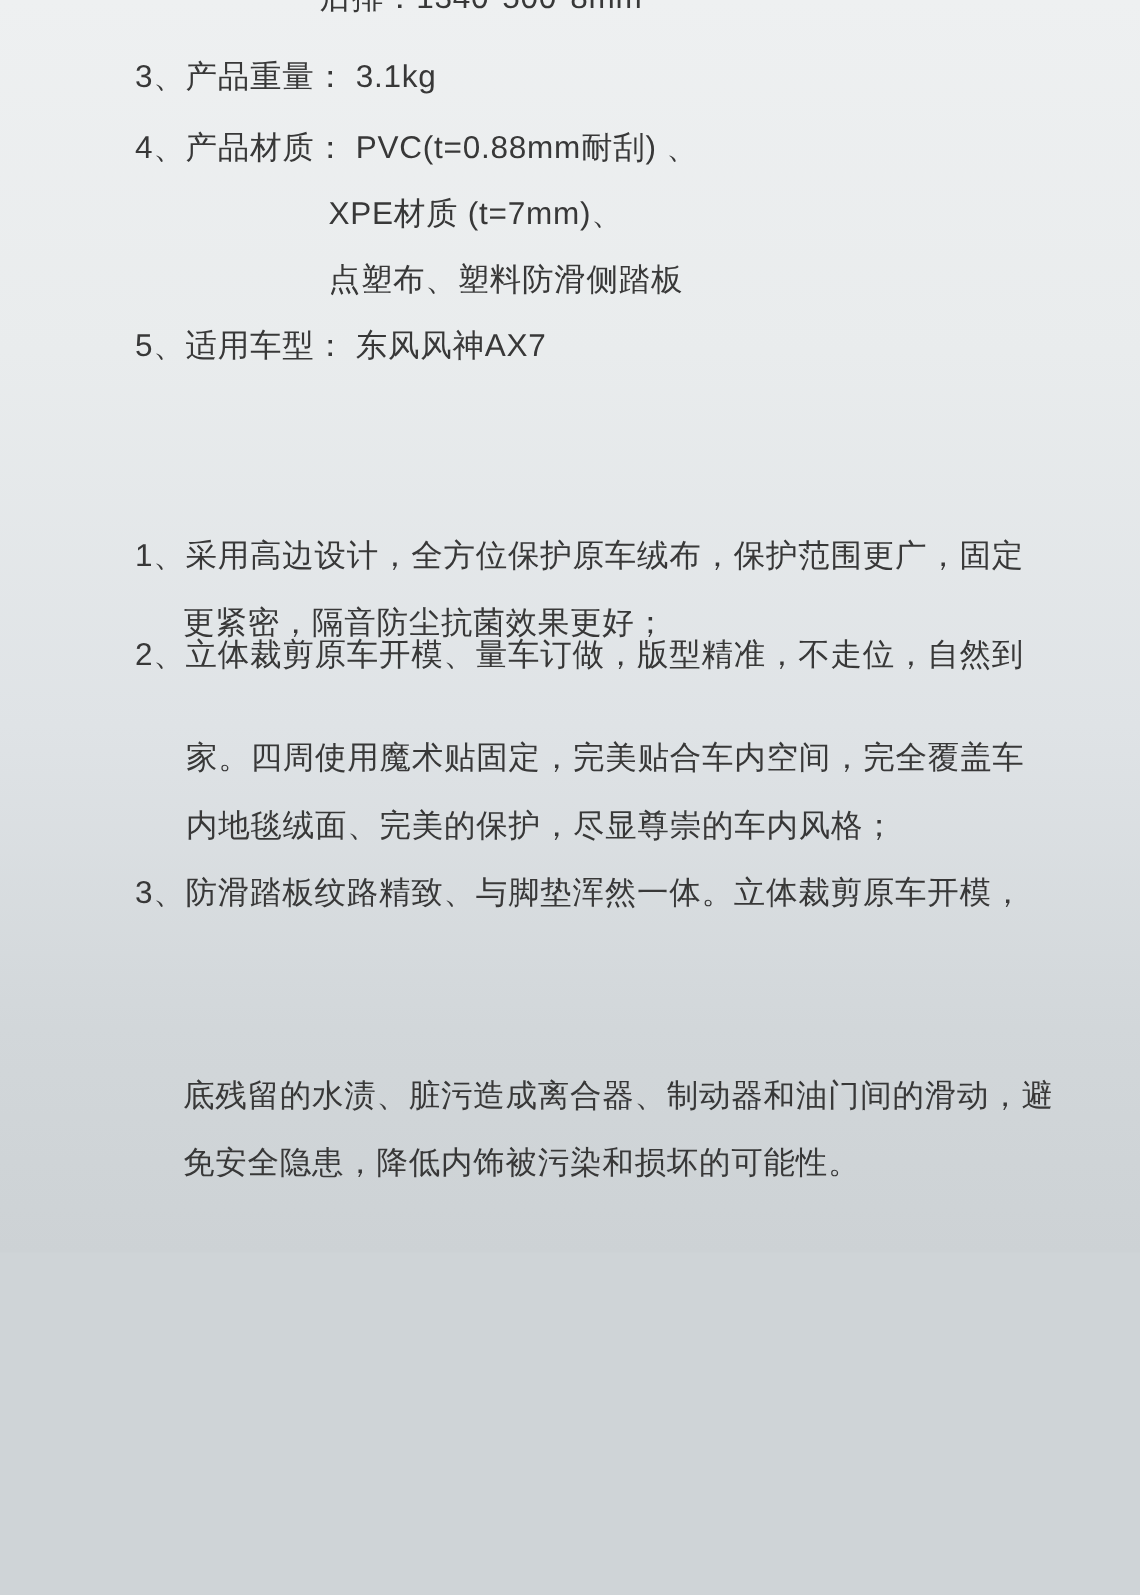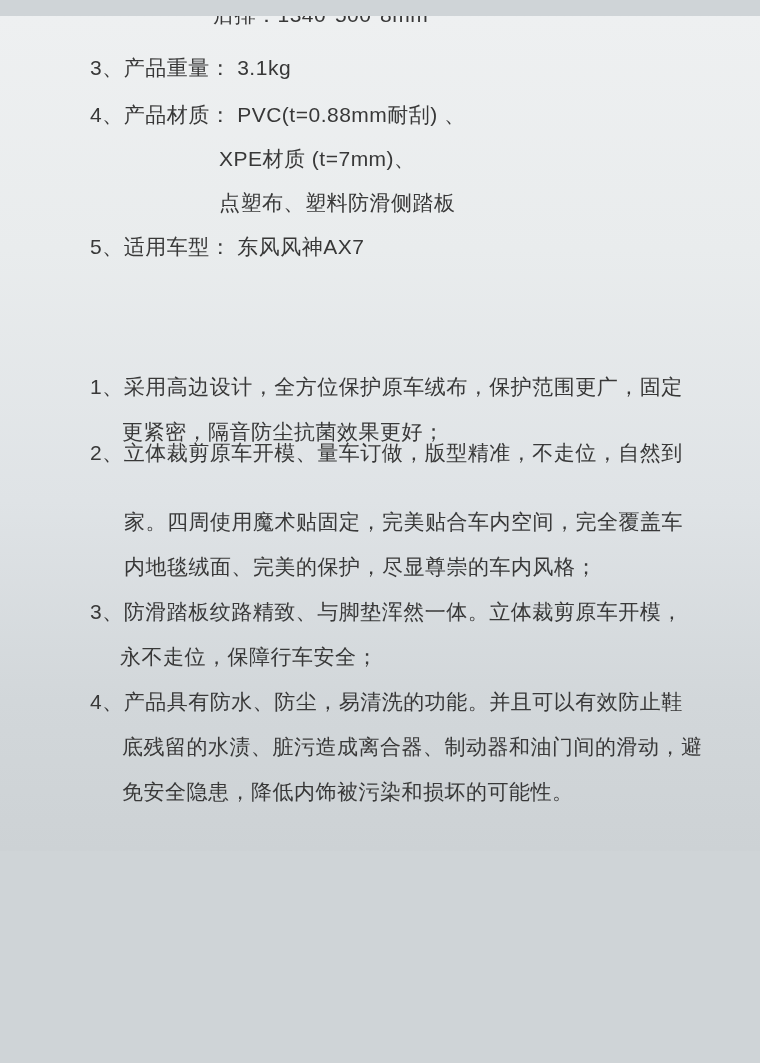--- a/index.html
+++ b/index.html
@@ -3,21 +3,21 @@
 <meta charset="utf-8">
 <style>
   html,body{margin:0;padding:0;}
   body{
     font-family:"Liberation Sans","DejaVu Sans",sans-serif;
     background:#cfd4d7;
   }
   .page{
     position:relative;
     width:760px;height:835px;
-    margin:16px auto;
+    margin:0 auto;
     overflow:hidden;
     background:linear-gradient(180deg,#eef0f1 0%,#e9eced 28%,#dfe3e6 58%,#d2d7da 82%,#cdd2d5 100%);
     color:#383838;
     font-size:21px;
   }
   .ln{
     position:absolute;
     height:26px;line-height:26px;
     white-space:nowrap;
     letter-spacing:0.5px;
@@ -60,25 +60,21 @@
 
   <div class="ln" style="top:424px;left:90px;text-align:right;">
     <span class="num">2、</span><span class="reason-text">立体裁剪原车开模、量车订做，版型精准，不走位，自然到</span>
   </div>
   <div class="ln" style="top:538px;left:124px;">内地毯绒面、完美的保护，尽显尊崇的车内风格；</div>
   <div class="ln" style="top:493px;left:124px;">家。四周使用魔术贴固定，完美贴合车内空间，完全覆盖车</div>
 
   <div class="ln" style="top:583px;left:90px;">
     <span class="num">3、</span><span class="reason-text">防滑踏板纹路精致、与脚垫浑然一体。立体裁剪原车开模，</span>
   </div>
-  <div class="ln" style="top:628px;left:120px;">永不走位，保障行车安全；</div>
 
-  <div class="ln" style="top:673px;left:90px;">
-    <span class="num">4、</span><span class="reason-text">产品具有防水、防尘，易清洗的功能。并且可以有效防止鞋</span>
-  </div>
   <div class="ln" style="top:718px;left:122px;">底残留的水渍、脏污造成离合器、制动器和油门间的滑动，避</div>
   <div class="ln" style="top:763px;left:122px;">免安全隐患，降低内饰被污染和损坏的可能性。</div>
 
   <div class="logo-wrap">
     <svg class="roundel" viewBox="0 0 82 82" xmlns="http://www.w3.org/2000/svg">
       <defs>
         <linearGradient id="rim" x1="0" y1="0" x2="0.55" y2="1">
           <stop offset="0" stop-color="#fbfcfd"></stop>
           <stop offset="0.45" stop-color="#c3cacf"></stop>
           <stop offset="1" stop-color="#7f888f"></stop>

